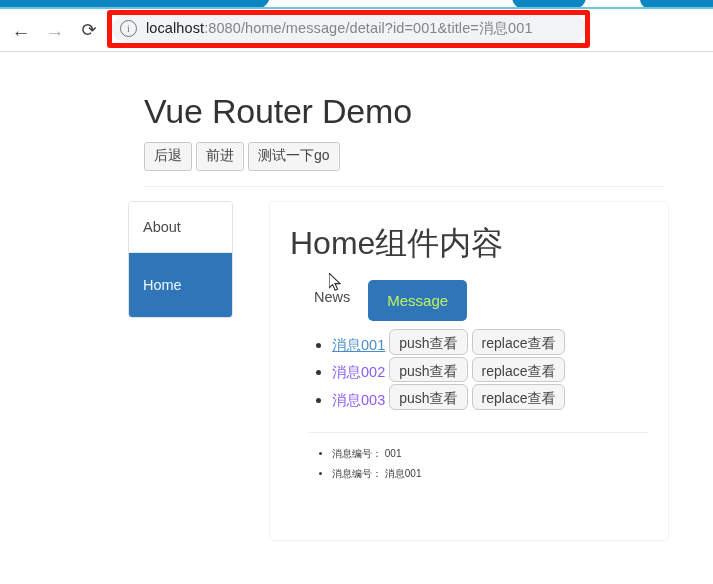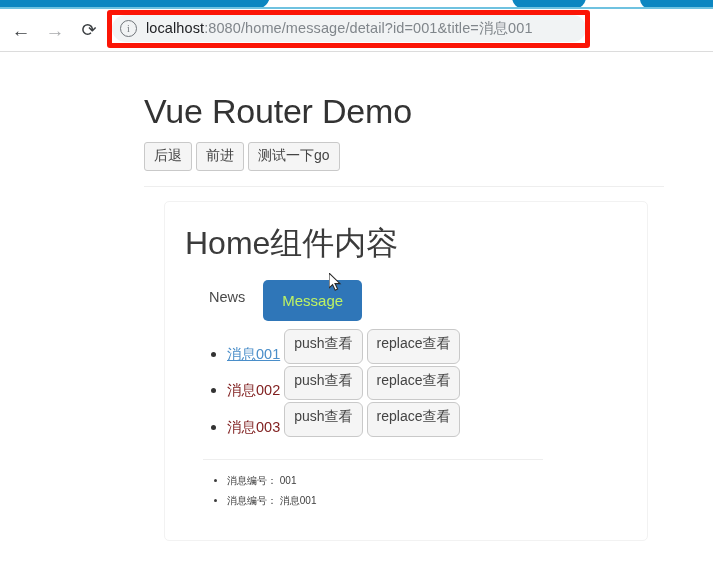--- a/index.html
+++ b/index.html
@@ -262,35 +262,35 @@
   .msg-list li {
     margin-bottom: 2px;
     color: #333333;
   }
   .msg-line {
     display: flex;
     align-items: flex-end;
   }
   .msg-link {
     font-size: 14.5px;
-    color: #7f1d1d;
+    color: #8b5cf6;
     text-decoration: none;
     white-space: nowrap;
   }
   .msg-link.hovered {
     text-decoration: underline;
     color: #4a8ec9;
   }
   .msg-btn {
     background: #f5f5f5;
     border: 1px solid #c9c9c9;
     border-radius: 6px;
     color: #444444;
     font-size: 14px;
-    padding: 4px 9px 9px 9px;
+    padding: 4px 9px 0 9px;
     margin-left: 4px;
     font-family: "Liberation Sans", "DejaVu Sans", sans-serif;
     white-space: nowrap;
     line-height: 1.4;
   }
 
   .hr-detail {
     height: 1px;
     background: #eeeeee;
     margin: 22px 0 14px 18px;
@@ -353,20 +353,30 @@
     <div class="btn-group">
       <button class="btn-default">后退</button>
       <button class="btn-default">前进</button>
       <button class="btn-default">测试一下go</button>
     </div>
     <div class="hr-main"></div>
   </div>
 
   <div class="row">
 
+    <div class="col-left">
+      <div class="list-group">
+        <div class="list-item first">
+          <span>About</span>
+        </div>
+        <div class="list-item active">
+          <span>Home</span>
+        </div>
+      </div>
+    </div>
 
     <div class="col-right">
       <div class="panel">
 
         <h2 class="panel-title">Home组件内容</h2>
 
         <div class="tabs-nav">
           <a class="tab-link">News</a>
           <a class="tab-link active">Message</a>
         </div>

